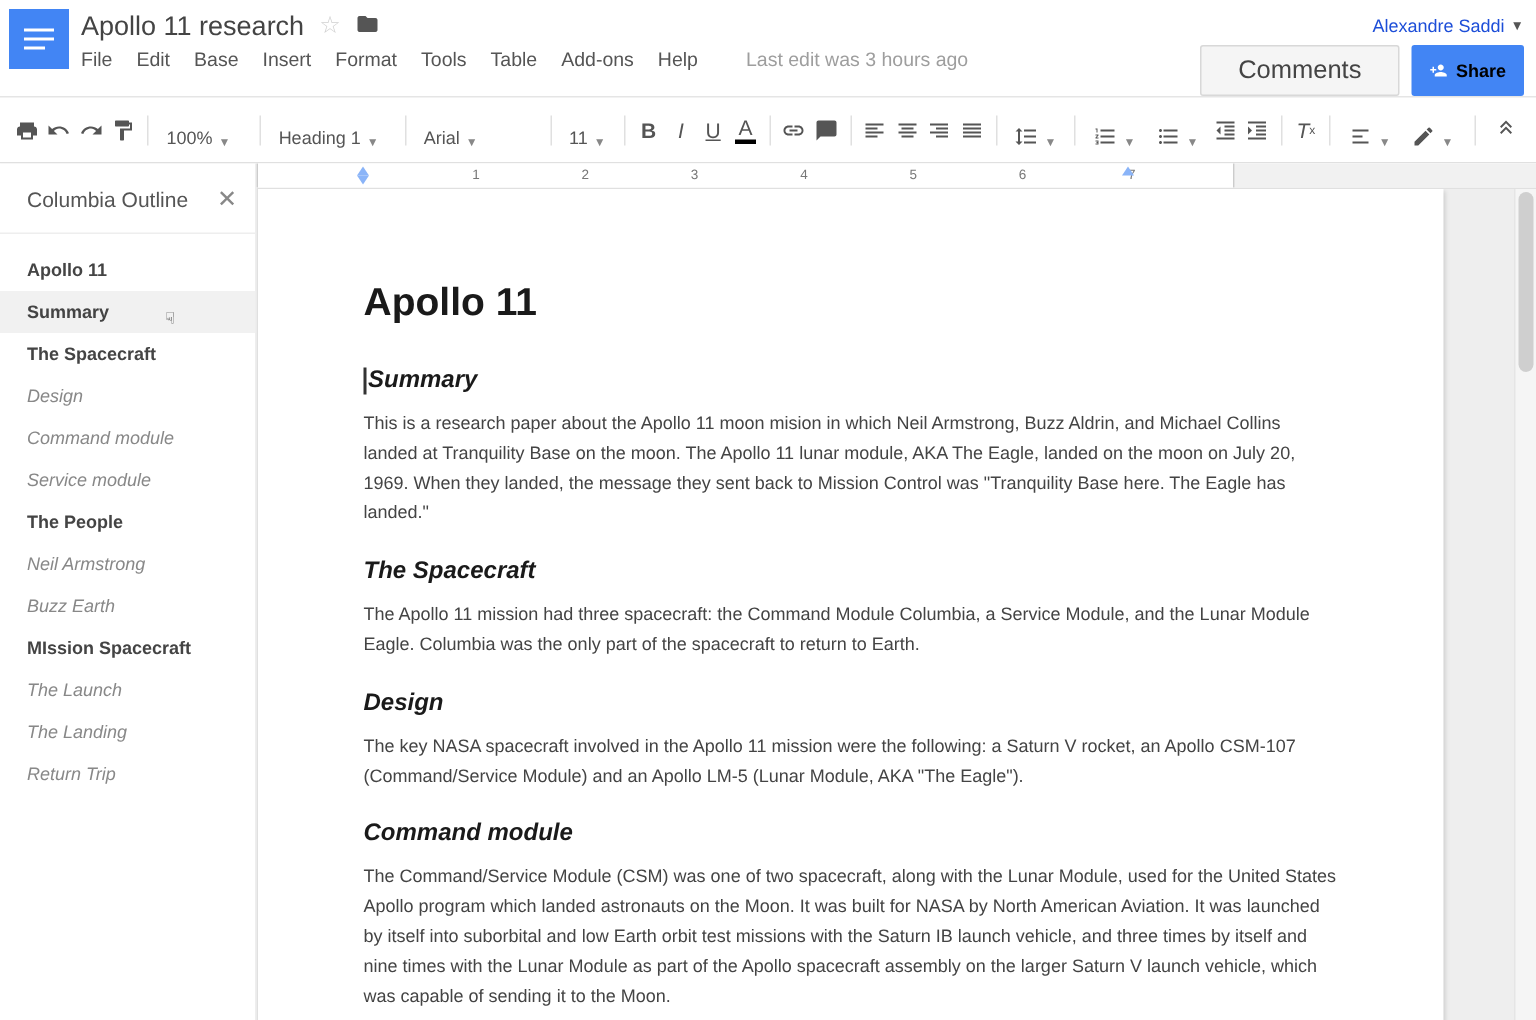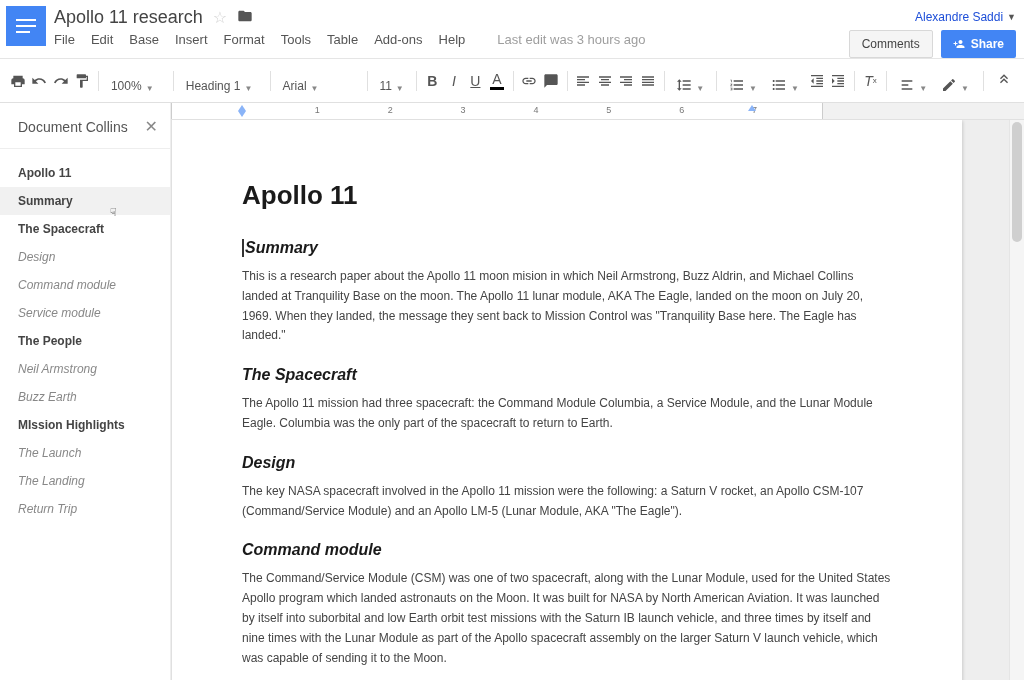--- a/index.html
+++ b/index.html
@@ -15,22 +15,22 @@
   .title-row{display:flex;align-items:center;gap:10px;height:22px}
   .doc-title{font-size:18px;color:#444;white-space:nowrap}
   .star{color:#d1d1d1;font-size:16px;cursor:pointer}
   .folder{color:#737373;font-size:14px;cursor:pointer}
   .menus{display:flex;gap:16px;margin-top:4px;font-size:13px;color:#555}
   .menus span{cursor:pointer}
   .edit-status{color:#9e9e9e;margin-left:16px}
   .right-top{display:flex;align-items:center;gap:10px;margin-top:4px}
   .user{font-size:12px;color:#1d4ed8}
   .caret{font-size:9px;color:#555}
-  .comments-btn{border:1px solid #d8d8d8;background:#f5f5f5;padding:6px 12px;font-size:12px;color:#444;cursor:pointer;border-radius:2px}
-  .share-btn{background:#4285f4;color:#ffffff;border:none;padding:6px 12px;font-size:12px;cursor:pointer;border-radius:2px;display:flex;align-items:center;gap:6px;font-weight:bold}
+  .comments-btn{border:1px solid #d8d8d8;background:#f5f5f5;padding:6px 24px;font-size:17px;color:#444;cursor:pointer;border-radius:2px}
+  .share-btn{background:#4285f4;color:#000000;border:none;padding:6px 12px;font-size:12px;cursor:pointer;border-radius:2px;display:flex;align-items:center;gap:6px;font-weight:bold}
   .share-btn svg{width:12px;height:12px;fill:#fff}
   
   .toolbar{display:flex;align-items:center;padding:4px 8px;border-top:1px solid #e5e5e5;border-bottom:1px solid #e0e0e0;background:#fff;height:35px;gap:2px;box-shadow:0 1px 2px rgba(0,0,0,0.05)}
   .tb-btn{width:24px;height:24px;display:flex;align-items:center;justify-content:center;color:#555;cursor:pointer;font-size:14px}
   .tb-sep{width:1px;height:20px;background:#e0e0e0;margin:0 4px}
   .tb-dd{display:flex;align-items:flex-end;gap:4px;padding:0 6px;height:24px;font-size:12px;color:#555;cursor:pointer}
   .tb-dd .dd-caret{font-size:8px;color:#888}
   .tb-wide{min-width:72px}
   .tb-xwide{min-width:50px}
   .toolbar-right{margin-left:auto;display:flex;align-items:center;gap:4px}
@@ -256,34 +256,34 @@
             <path d="M12 8l-6 6 1.4 1.4L12 10.8l4.6 4.6L18 14zM12 2l-6 6 1.4 1.4L12 4.8l4.6 4.6L18 8z"></path>
           </svg>
         </div>
     </div>
   </div>
 
   <div class="body">
 
     <div class="outline" id="outline">
       <div class="outline-header">
-        <span class="outline-title">Document Collins</span>
+        <span class="outline-title">Columbia Outline</span>
         <span class="outline-close">✕</span>
       </div>
 
     <div class="outline-item h1">Apollo 11</div>
         <div class="outline-item h2 sel">Summary</div>
         <div class="outline-item h2">The Spacecraft</div>
         <div class="outline-item h3">Design</div>
         <div class="outline-item h3">Command module</div>
         <div class="outline-item h3">Service module</div>
         <div class="outline-item h2">The People</div>
         <div class="outline-item h3">Neil Armstrong</div>
         <div class="outline-item h3">Buzz Earth</div>
-        <div class="outline-item h2">MIssion Highlights</div>
+        <div class="outline-item h2">MIssion Spacecraft</div>
         <div class="outline-item h3">The Launch</div>
         <div class="outline-item h3">The Landing</div>
         <div class="outline-item h3">Return Trip</div>
       </div>
 
     <div style="flex:1;display:flex;flex-direction:column;min-width:0;position:relative">
       <div class="ruler" style="margin-left:0">
         <div class="ruler-track"></div>
         <div class="ruler-page" id="ruler-page" style="left: 0px; width: 650px;">
             <span class="ruler-num" style="left: 142.857px;">1</span>

